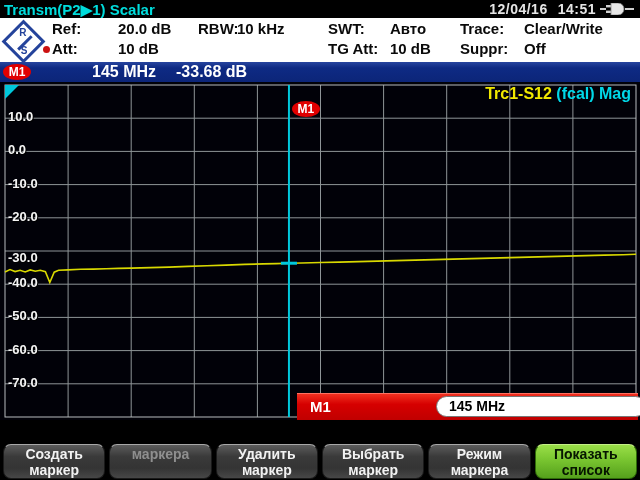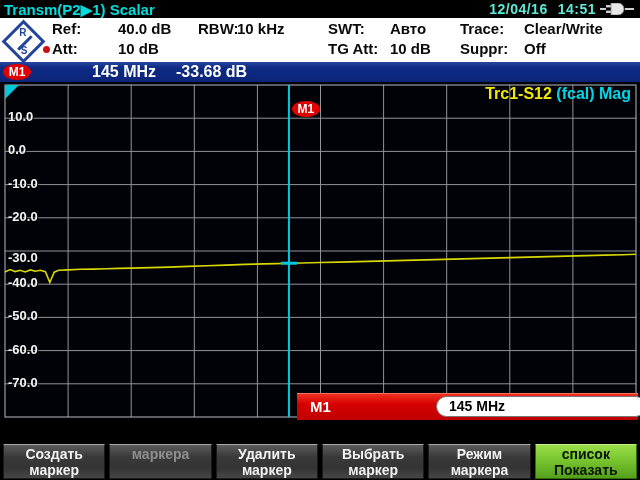--- a/index.html
+++ b/index.html
@@ -1,21 +1,21 @@
 <!DOCTYPE html>
 <html><head>
 <meta charset="utf-8">
 <style>
   html,body{margin:0;padding:0;background:#000;}
   #screen{position:relative;width:640px;height:480px;background:#000;overflow:hidden;
           font-family:"Liberation Sans", sans-serif;font-weight:bold;}
   
   .titlebar{position:absolute;left:0;top:0;width:640px;height:20px;background:#000;}
   .title{position:absolute;left:4px;top:1px;font-size:15px;color:#00dcdc;}
-  .datetime{position:absolute;right:44px;top:1px;font-size:14px;color:#5eead4;letter-spacing:.5px;}
+  .datetime{position:absolute;right:44px;top:1px;font-size:14px;color:#e5e5e5;letter-spacing:.5px;}
   .datetime .tm{margin-left:10px;}
   .plug{position:absolute;right:6px;top:3px;}
   
   .settings{position:absolute;left:0;top:18px;width:640px;height:44px;background:#ffffff;color:#0a0a0a;font-size:15px;}
   .settings span{position:absolute;white-space:nowrap;}
   .r1{top:2px;} .r2{top:22px;}
   .att-dot{width:7px;height:7px;border-radius:50%;background:#cc1111;}
   .rs-logo{position:absolute;left:8px;top:8px;width:25px;height:25px;border:3px solid #24439b;
            background:#fff;transform:rotate(45deg);}
   .rs-slash{position:absolute;left:13px;top:3px;width:3px;height:19px;background:#24439b;transform:rotate(0deg);}
@@ -40,21 +40,21 @@
   .m1-input{position:absolute;left:297px;top:393px;width:341px;height:26px;
             background:linear-gradient(180deg,#f03020 0%,#d60000 40%,#c00000 100%);border-top:1px solid #ff7060;}
   .m1-input .name{position:absolute;left:13px;top:4px;color:#fff;font-size:15px;}
   .pill{position:absolute;left:139px;top:2px;width:196px;height:19px;background:#fff;border:1px solid #777;
         border-radius:11px;color:#000;font-size:14px;line-height:19px;padding-left:12px;box-sizing:content-box;}
   
   .range-row{position:absolute;left:0;top:420px;width:640px;height:23px;background:#000;color:#f2f2f2;font-size:15px;}
   .range-row span{position:absolute;top:2px;white-space:nowrap;}
   
   .softkeys{position:absolute;left:0;top:444px;width:640px;height:36px;display:flex;gap:4px;padding:0 3px;box-sizing:border-box;}
-  .softkey{flex:1;height:35px;border-radius:1px;border:1px solid #1a1a1a;border-top:1px solid #a8a8a8;
+  .softkey{flex:1;height:35px;border-radius:8px;border:1px solid #1a1a1a;border-top:1px solid #a8a8a8;
            background:linear-gradient(180deg,#5c5c5c 0%,#3a3a3a 35%,#343434 70%,#474747 100%);
            color:#f2f2f2;font-size:14px;text-align:center;line-height:16px;padding-top:1px;box-sizing:border-box;cursor:pointer;}
   .softkey div{pointer-events:none;}
   .softkey.disabled{color:#8f8f8f;}
   .softkey.active{background:linear-gradient(180deg,#9ade48 0%,#7cc832 40%,#55a01c 100%);
                   border:1px solid #2f6b08;border-top:1px solid #c4ef86;color:#061500;}
 </style>
 </head>
 <body>
 
@@ -72,21 +72,21 @@
     </svg>
   </div>
 
   <div class="settings">
     <div class="rs-logo">
       <div class="rs-slash"></div>
       <div class="rs-r">R</div>
       <div class="rs-s">S</div>
     </div>
     <span class="r1" style="left:52px">Ref:</span>
-    <span class="r1" style="left:118px">40.0 dB</span>
+    <span class="r1" style="left:118px">20.0 dB</span>
     <span class="r1" style="left:198px">RBW:</span>
     <span class="r1" style="left:237px">10 kHz</span>
     <span class="r1" style="left:328px">SWT:</span>
     <span class="r1" style="left:390px">Авто</span>
     <span class="r1" style="left:460px">Trace:</span>
     <span class="r1" style="left:524px">Clear/Write</span>
     <span class="r2 att-dot" style="left:43px;top:28px"></span>
     <span class="r2" style="left:52px">Att:</span>
     <span class="r2" style="left:118px">10 dB</span>
     <span class="r2" style="left:328px">TG Att:</span>
@@ -164,18 +164,18 @@
     </div>
     <div class="softkey">
       <div>Выбрать</div>
         <div>маркер</div>
     </div>
     <div class="softkey">
       <div>Режим</div>
         <div>маркера</div>
     </div>
     <div class="softkey active">
-      <div>список</div>
-        <div>Показать</div>
+      <div>Показать</div>
+        <div>список</div>
     </div>
   </div>
 
 </div>
 
 </body></html>

